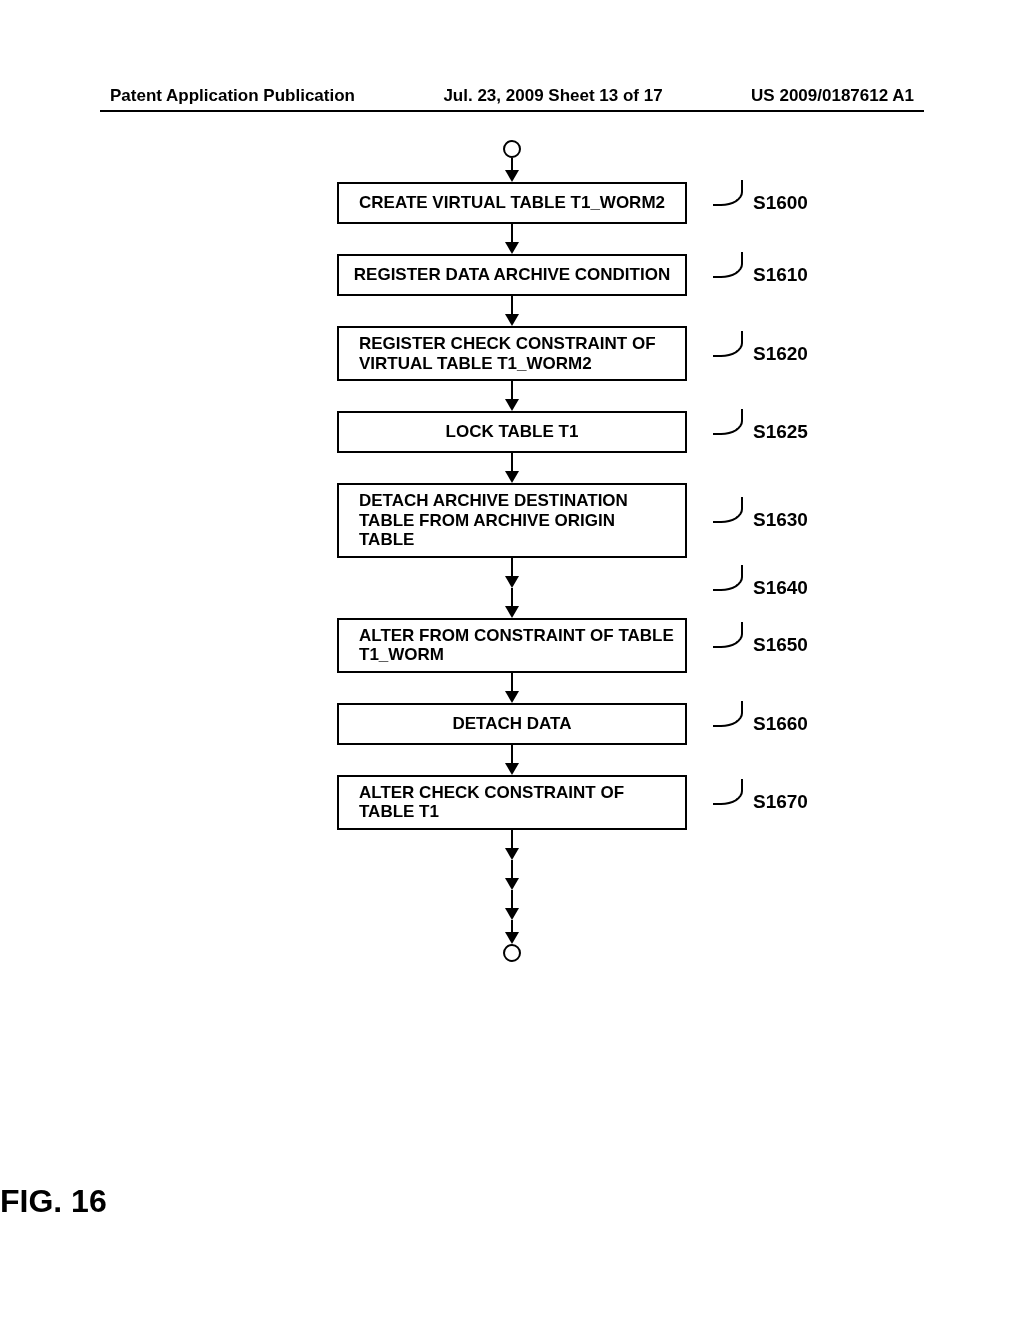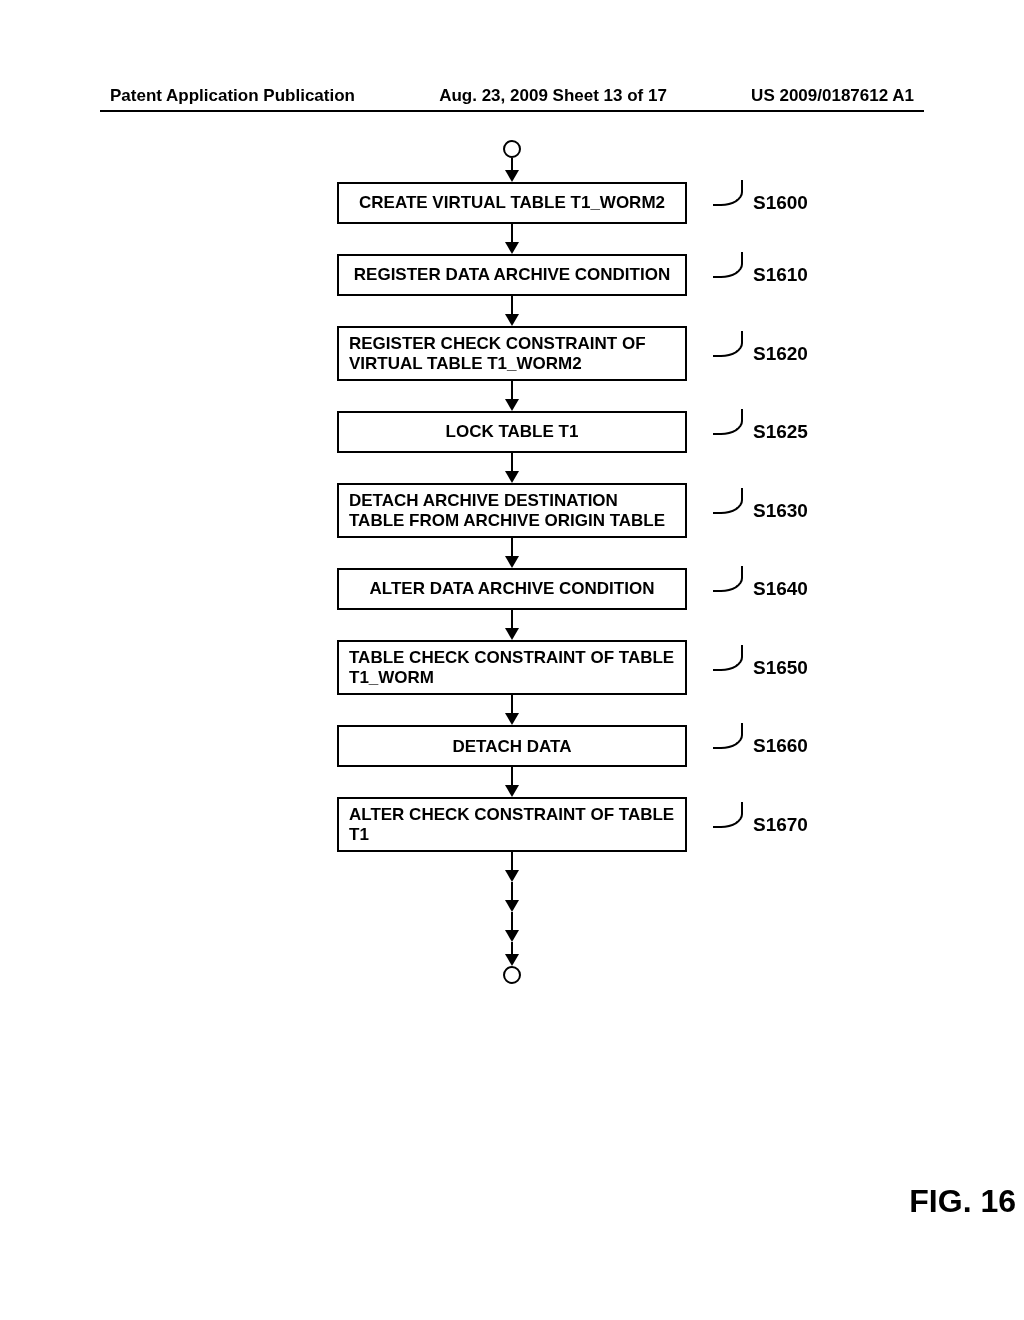--- a/index.html
+++ b/index.html
@@ -93,20 +93,21 @@
     justify-content: center;
     padding: 6px 10px;
     text-align: center;
     font-weight: bold;
     font-size: 17px;
     line-height: 1.15;
   }
   .step-box.left-text {
     text-align: left;
     justify-content: flex-start;
+    padding-left: 20px;
   }
   .label-connector {
     position: absolute;
     left: calc(50% + 175px);
     display: flex;
     align-items: center;
     height: 100%;
     padding-left: 26px;
   }
   .curve {
@@ -131,33 +132,33 @@
   .step-label {
     font-weight: bold;
     font-size: 19px;
     margin-left: 6px;
   }
   .figcap {
     position: absolute;
     bottom: 100px;
     left: 0;
     width: 1016px;
-    text-align: right;
+    text-align: left;
     font-weight: bold;
     font-size: 32px;
   }
 </style>
 </head>
 <body>
 
 <div class="page">
 
   <div class="header">
     <span>Patent Application Publication</span>
-    <span>Aug. 23, 2009  Sheet 13 of 17</span>
+    <span>Jul. 23, 2009  Sheet 13 of 17</span>
     <span>US 2009/0187612 A1</span>
   </div>
   <div class="header-rule"></div>
 
   <div class="flow">
     <div class="stage">
 
       <div class="start-circle"></div>
       <div class="connector short">
         <div class="line"></div>
@@ -218,33 +219,32 @@
           <div class="curve"></div>
           <div class="step-label">S1630</div>
         </div>
       </div>
       <div class="connector">
           <div class="line"></div>
           <div class="arrowhead"></div>
         </div>
 
       <div class="row">
-        <div class="step-box">ALTER DATA ARCHIVE CONDITION</div>
         <div class="label-connector">
           <div class="curve"></div>
           <div class="step-label">S1640</div>
         </div>
       </div>
       <div class="connector">
           <div class="line"></div>
           <div class="arrowhead"></div>
         </div>
 
       <div class="row">
-        <div class="step-box left-text">TABLE CHECK CONSTRAINT OF TABLE T1_WORM</div>
+        <div class="step-box left-text">ALTER FROM CONSTRAINT OF TABLE T1_WORM</div>
         <div class="label-connector">
           <div class="curve"></div>
           <div class="step-label">S1650</div>
         </div>
       </div>
       <div class="connector">
           <div class="line"></div>
           <div class="arrowhead"></div>
         </div>
 

